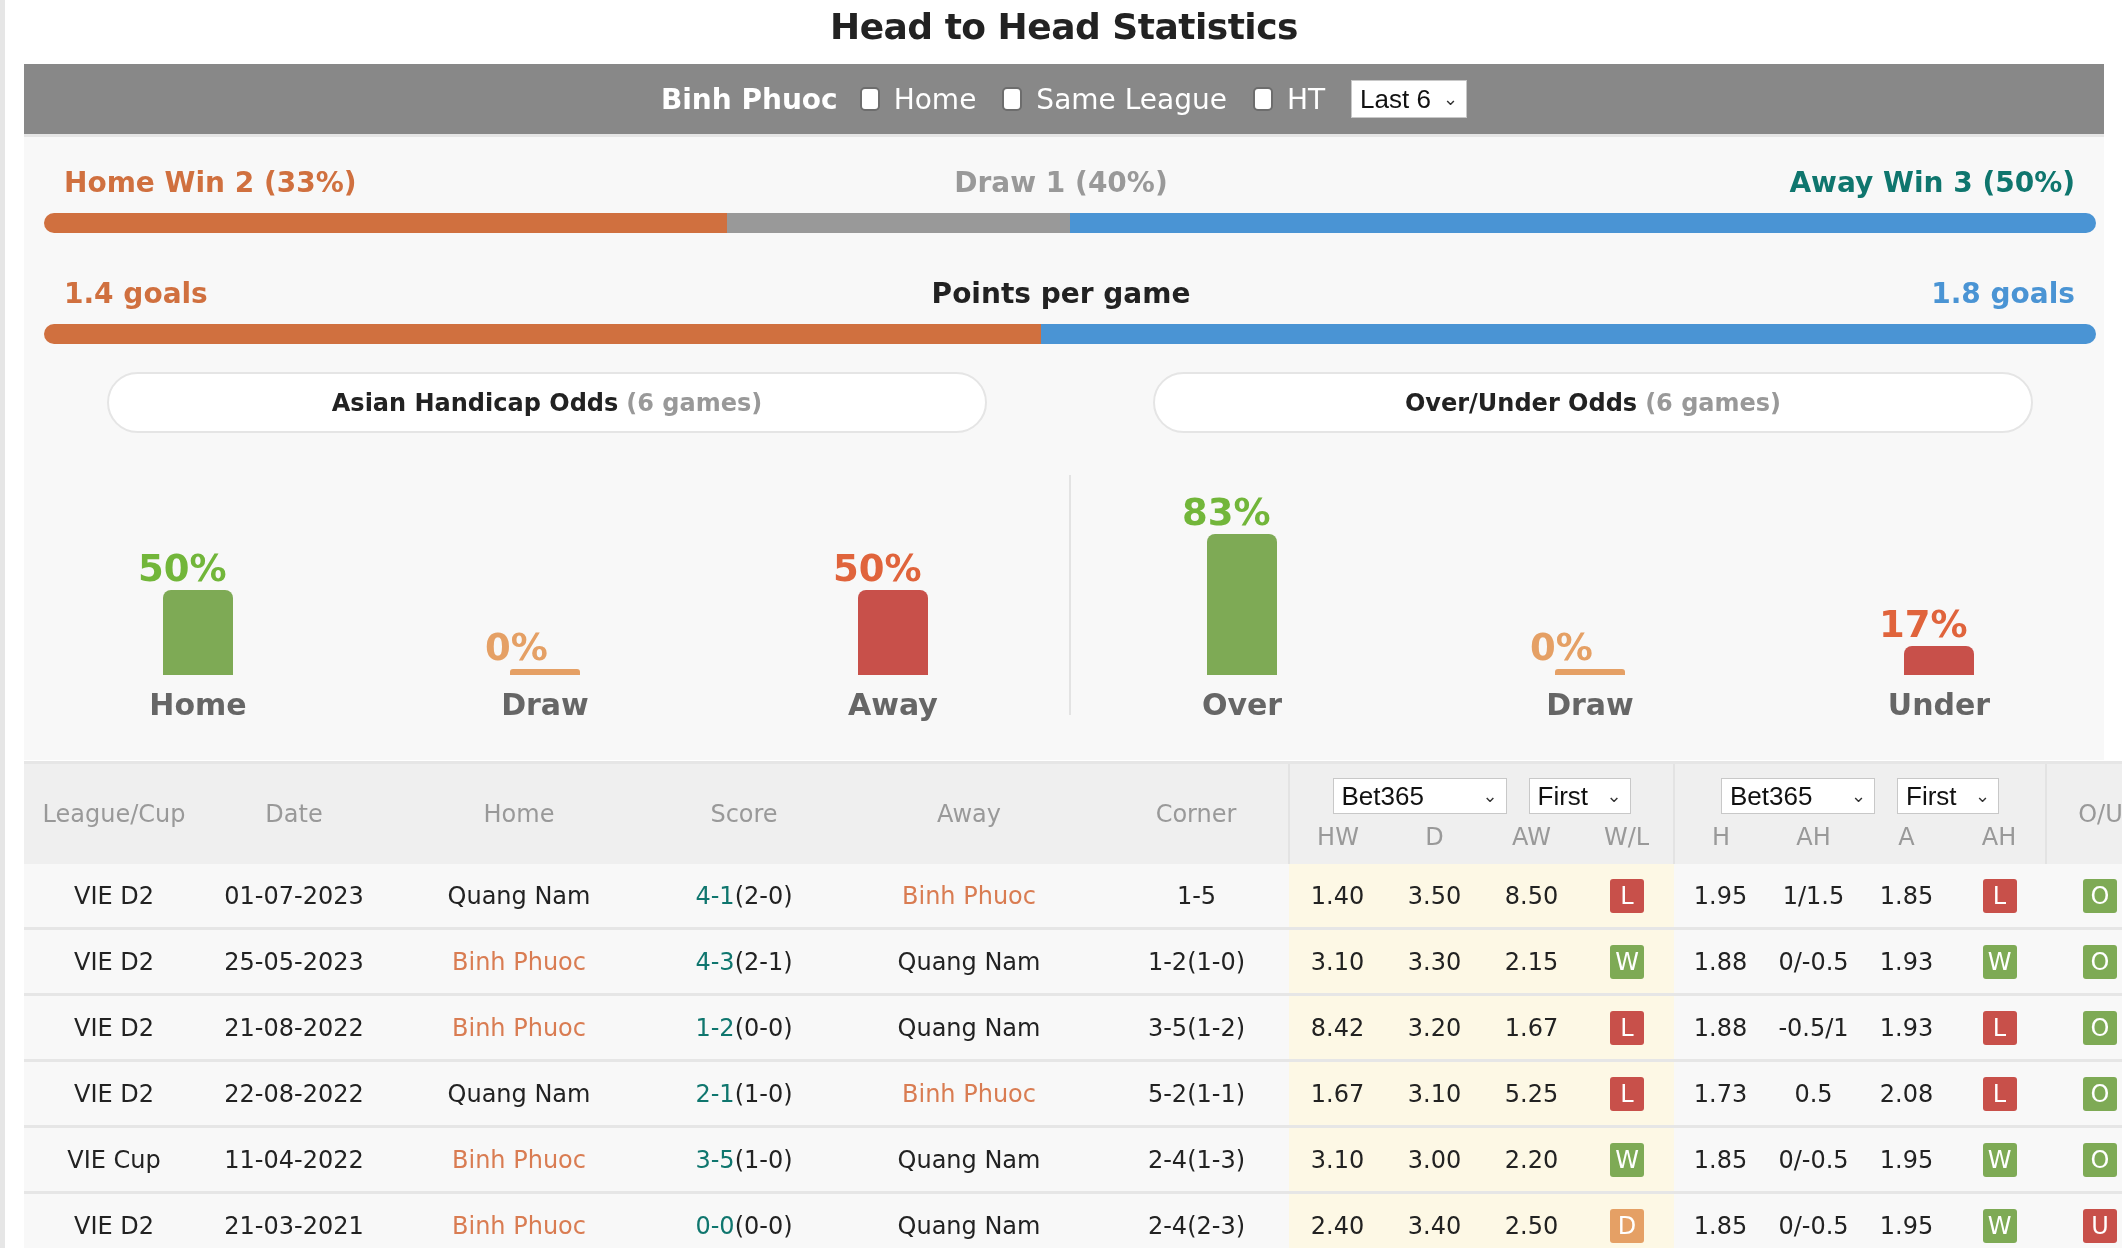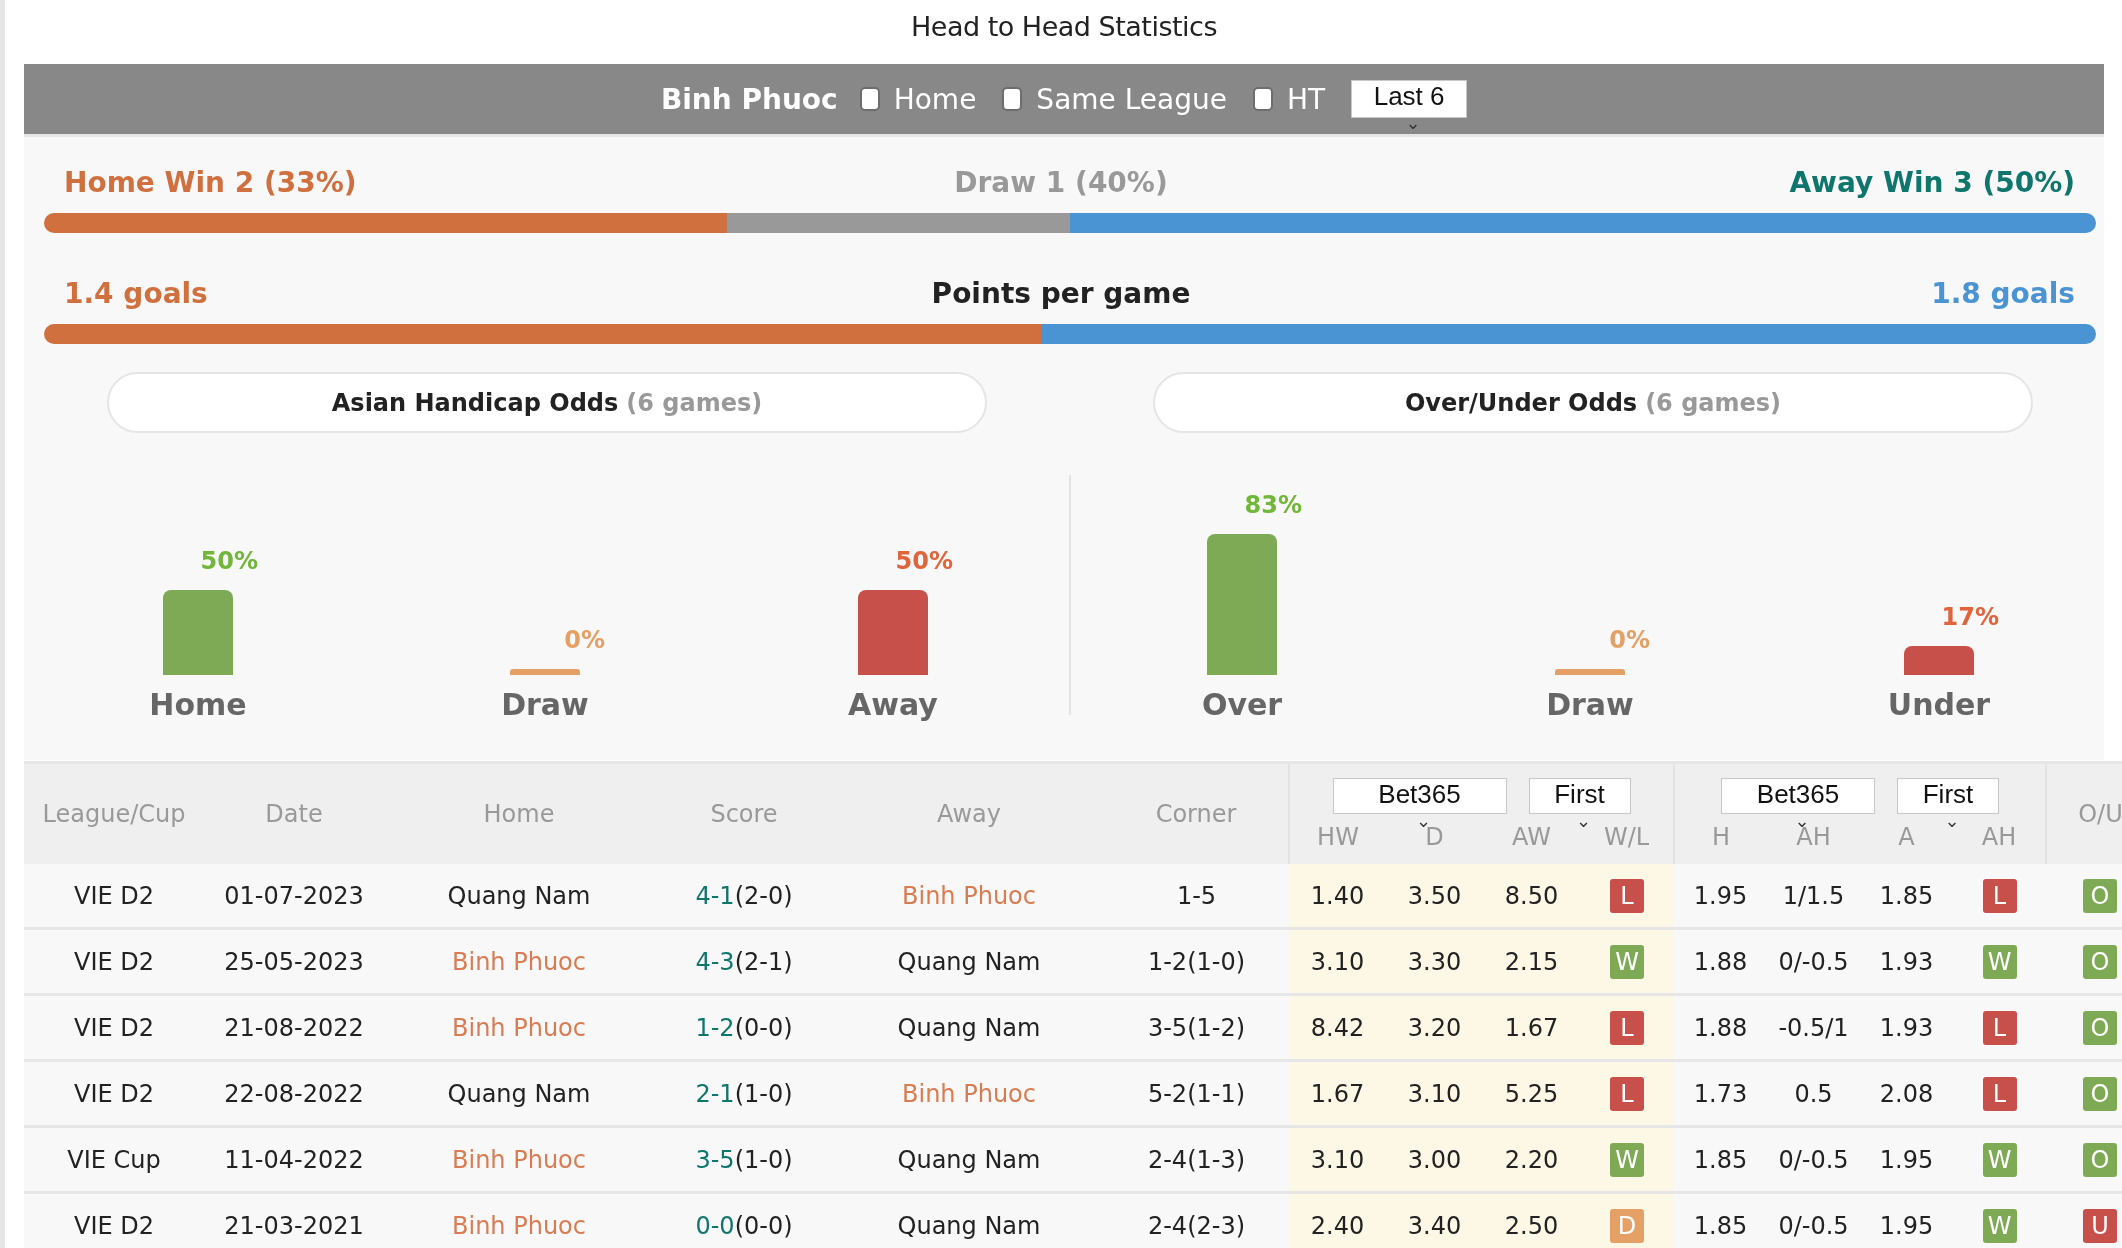--- a/index.html
+++ b/index.html
@@ -5,58 +5,58 @@
   html, body { margin: 0; padding: 0; }
   body {
     width: 2122px; height: 1248px; position: relative; overflow: hidden;
     background: #ffffff;
     font-family: "DejaVu Sans", sans-serif;
     color: #222;
   }
   .left-strip { position: absolute; left: 0; top: 0; width: 5px; height: 1248px; background: #e6e6e6; }
   .title {
     position: absolute; left: 24px; width: 2080px; top: 2px; height: 50px;
-    text-align: center; font-weight: normal; font-size: 27px; line-height: 50px; color: #222;
+    text-align: center; font-weight: bold; font-size: 36px; line-height: 50px; color: #222;
     font-family: "DejaVu Sans", sans-serif; letter-spacing: -0.5px;
   }
   .filter-bar {
     position: absolute; left: 24px; top: 64px; width: 2080px; height: 70px;
     background: #888888; display: flex; align-items: center; justify-content: center;
     color: #fff; font-size: 28px; border-bottom: 3px solid #e5e5e5;
   }
   .filter-bar .team { font-weight: bold; margin-right: 22px; }
   .cb { display: inline-flex; align-items: center; margin-right: 26px; }
   .cb .box {
     width: 20px; height: 24px; background: #fff; border: 2px solid #6d6d6d; border-radius: 5px;
     margin-right: 14px; box-sizing: border-box; display: inline-block;
   }
   .select {
     display: inline-flex; align-items: center; justify-content: space-between;
     background: #fff; color: #111; border: 1px solid #c8c8c8; box-sizing: border-box;
-    font-size: 26px; font-family: "Liberation Sans", sans-serif; padding: 0 8px 0 8px; flex-direction: column;
+    font-size: 26px; font-family: "Liberation Sans", sans-serif; padding: 0 8px 0 8px;
   }
   .select .chev { font-size: 18px; color: #333; margin-left: 8px; }
   .filter-bar .select { height: 38px; width: 116px; }
 
   .stats-area { position: absolute; left: 24px; top: 137px; width: 2080px; height: 623px; background: #f8f8f8; }
 
   .lbl { position: absolute; font-weight: bold; font-size: 28px; line-height: 34px; white-space: nowrap; }
   .bar-wrap { position: absolute; left: 44px; width: 2052px; height: 20px; border-radius: 10px; overflow: hidden; display: flex; }
   .seg { height: 100%; }
 
   .pill {
     position: absolute; top: 372px; height: 61px; background: #fff; border: 2px solid #e5e5e5; border-radius: 31px;
     box-sizing: border-box; display: flex; align-items: center; justify-content: center; font-size: 24px; font-weight: bold; color: #222;
   }
   .pill .sub { color: #999; margin-left: 8px; }
 
   .col-chart { position: absolute; width: 120px; margin-left: -60px; }
   .vbar { position: absolute; left: 25px; width: 70px; border-radius: 8px 8px 0 0; }
   .vbar-zero { position: absolute; left: 25px; width: 70px; height: 6px; border-radius: 3px 3px 0 0; }
-  .pct { position: absolute; left: 0; width: 120px; text-align: right; font-weight: bold; font-size: 24px; }
+  .pct { position: absolute; left: 0; width: 120px; text-align: left; font-weight: bold; font-size: 37px; }
   .clabel { position: absolute; left: -20px; width: 160px; text-align: center; font-weight: bold; font-size: 30px; color: #666; top: 687px; }
   .divider { position: absolute; left: 1069px; top: 475px; width: 2px; height: 240px; background: #e3e3e3; }
 
   table.h2h { position: absolute; left: 24px; top: 761px; width: 2080px; border-collapse: collapse; table-layout: fixed; font-size: 24px; }
   table.h2h th { background: #efefef; color: #999; font-weight: normal; font-size: 24px; }
   table.h2h td { text-align: center; height: 61px; border-bottom: 3px solid #e6e6e6; background: #f8f8f8; color: #222; white-space: nowrap; }
   .thead-row1 th { height: 56px; }
   .thead-row2 th { height: 40px; vertical-align: top; }
   table.h2h .odds-bg { background: #fdf8e5; }
   .sep-l { border-left: 2px solid #e3e3e3; }

